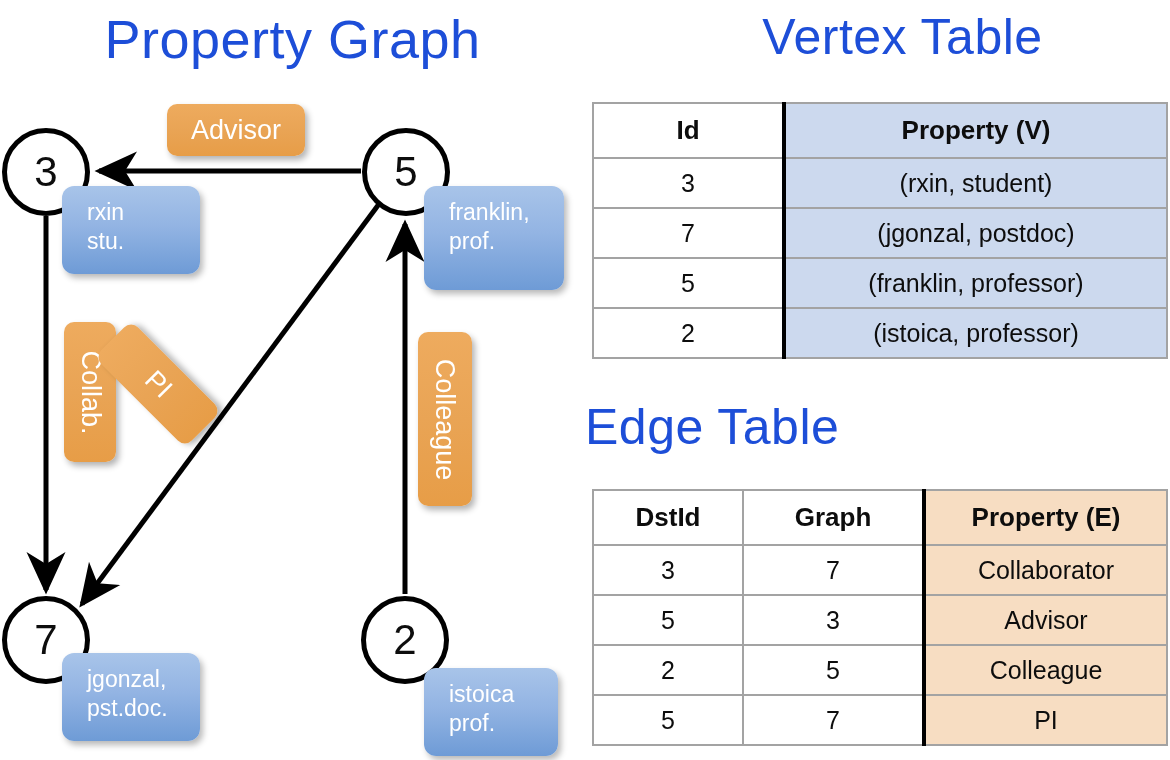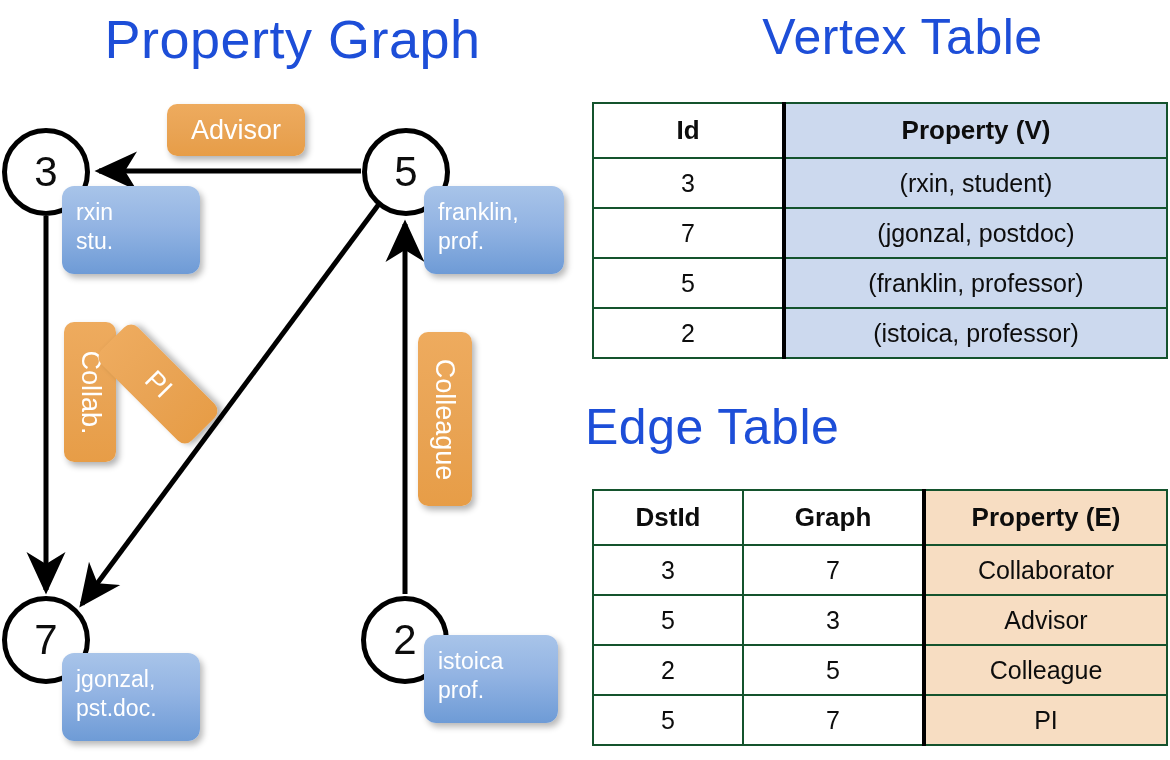--- a/index.html
+++ b/index.html
@@ -82,27 +82,27 @@
     position: absolute;
     border-radius: 12px;
     background: linear-gradient(to bottom, #a8c4e9 0%, #93b4e3 45%, #6e9bd6 100%);
     box-shadow: 3px 4px 6px rgba(0,0,0,0.28);
     color: #ffffff;
     font-family: "Liberation Sans", sans-serif;
     font-weight: 300;
     font-size: 23px;
     line-height: 1.28;
     box-sizing: border-box;
-    padding: 12px 0 0 14px;
+    padding: 12px 0 0 25px;
     z-index: 7;
   }
   #prop-rxin      { left: 62px;  top: 186px; width: 138px; height: 88px; }
-  #prop-franklin  { left: 424px; top: 186px; width: 140px; height: 88px; }
+  #prop-franklin  { left: 424px; top: 186px; width: 140px; height: 104px; }
   #prop-jgonzal   { left: 62px;  top: 653px; width: 138px; height: 88px; }
-  #prop-istoica   { left: 424px; top: 635px; width: 134px; height: 88px; }
+  #prop-istoica   { left: 424px; top: 668px; width: 134px; height: 88px; }
 
   
   .edge-label {
     position: absolute;
     border-radius: 10px;
     background: linear-gradient(to bottom, #eeab5e 0%, #e9a455 50%, #e79d47 100%);
     box-shadow: 3px 4px 6px rgba(0,0,0,0.3);
     color: #ffffff;
     font-family: "Liberation Sans", sans-serif;
     font-weight: 300;
@@ -138,21 +138,21 @@
   #edge-label-colleague .rot { transform: rotate(90deg); white-space: nowrap; }
 
   
   .data-table {
     position: absolute;
     border-collapse: collapse;
     table-layout: fixed;
     font-family: "Liberation Sans", sans-serif;
   }
   .data-table td, .data-table th {
-    border: 2px solid #14532d;
+    border: 2px solid #a3a3a3;
     text-align: center;
     font-weight: 300;
     font-size: 25px;
     color: #0d0d0d;
     padding: 0;
     height: 48px;
     vertical-align: middle;
   }
   .data-table th {
     font-weight: bold;

